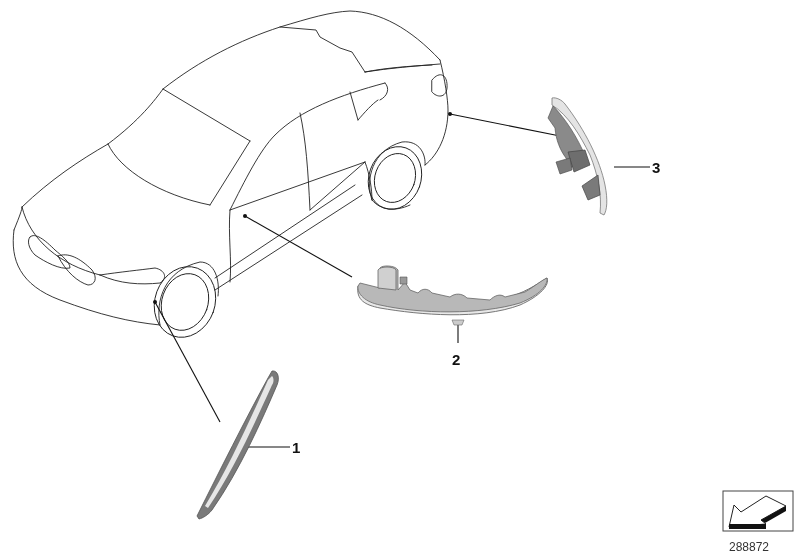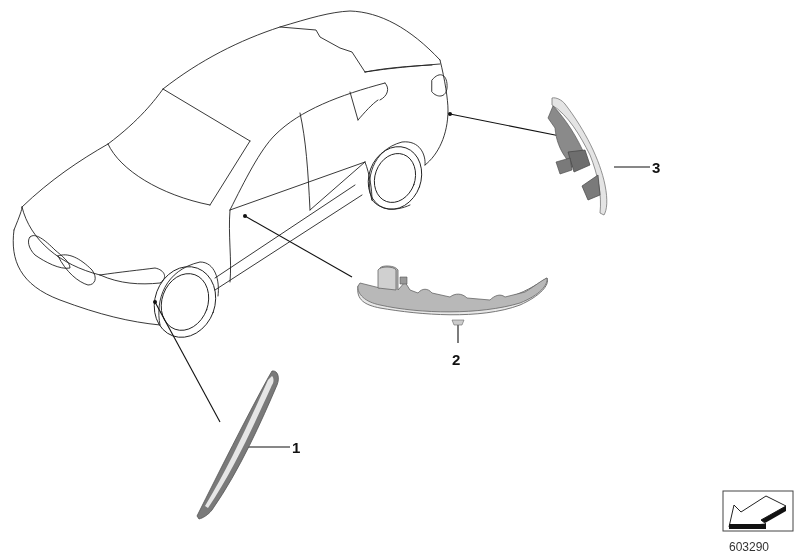--- a/index.html
+++ b/index.html
@@ -100,13 +100,13 @@
     <rect x="723" y="491" width="70" height="40" fill="#fff" stroke="#444" stroke-width="1"></rect>
     <path d="M734,505 L741,512 L766,496 L786,506 L761,520 L766,524 L729,527 Z" fill="#fff" stroke="#222" stroke-width="1"></path>
     <path d="M729,524 L729,529 L766,529 L766,524 Z" fill="#111"></path>
     <path d="M761,520 L786,506 L786,511 L765,523 Z" fill="#111"></path>
   </g>
 </svg>
 
 <span class="callout" style="left:292px; top:440px;">1</span>
 <span class="callout" style="left:452px; top:352px;">2</span>
 <span class="callout" style="left:652px; top:160px;">3</span>
-<span class="ref-number">603290</span>
+<span class="ref-number">288872</span>
 
 </body></html>

